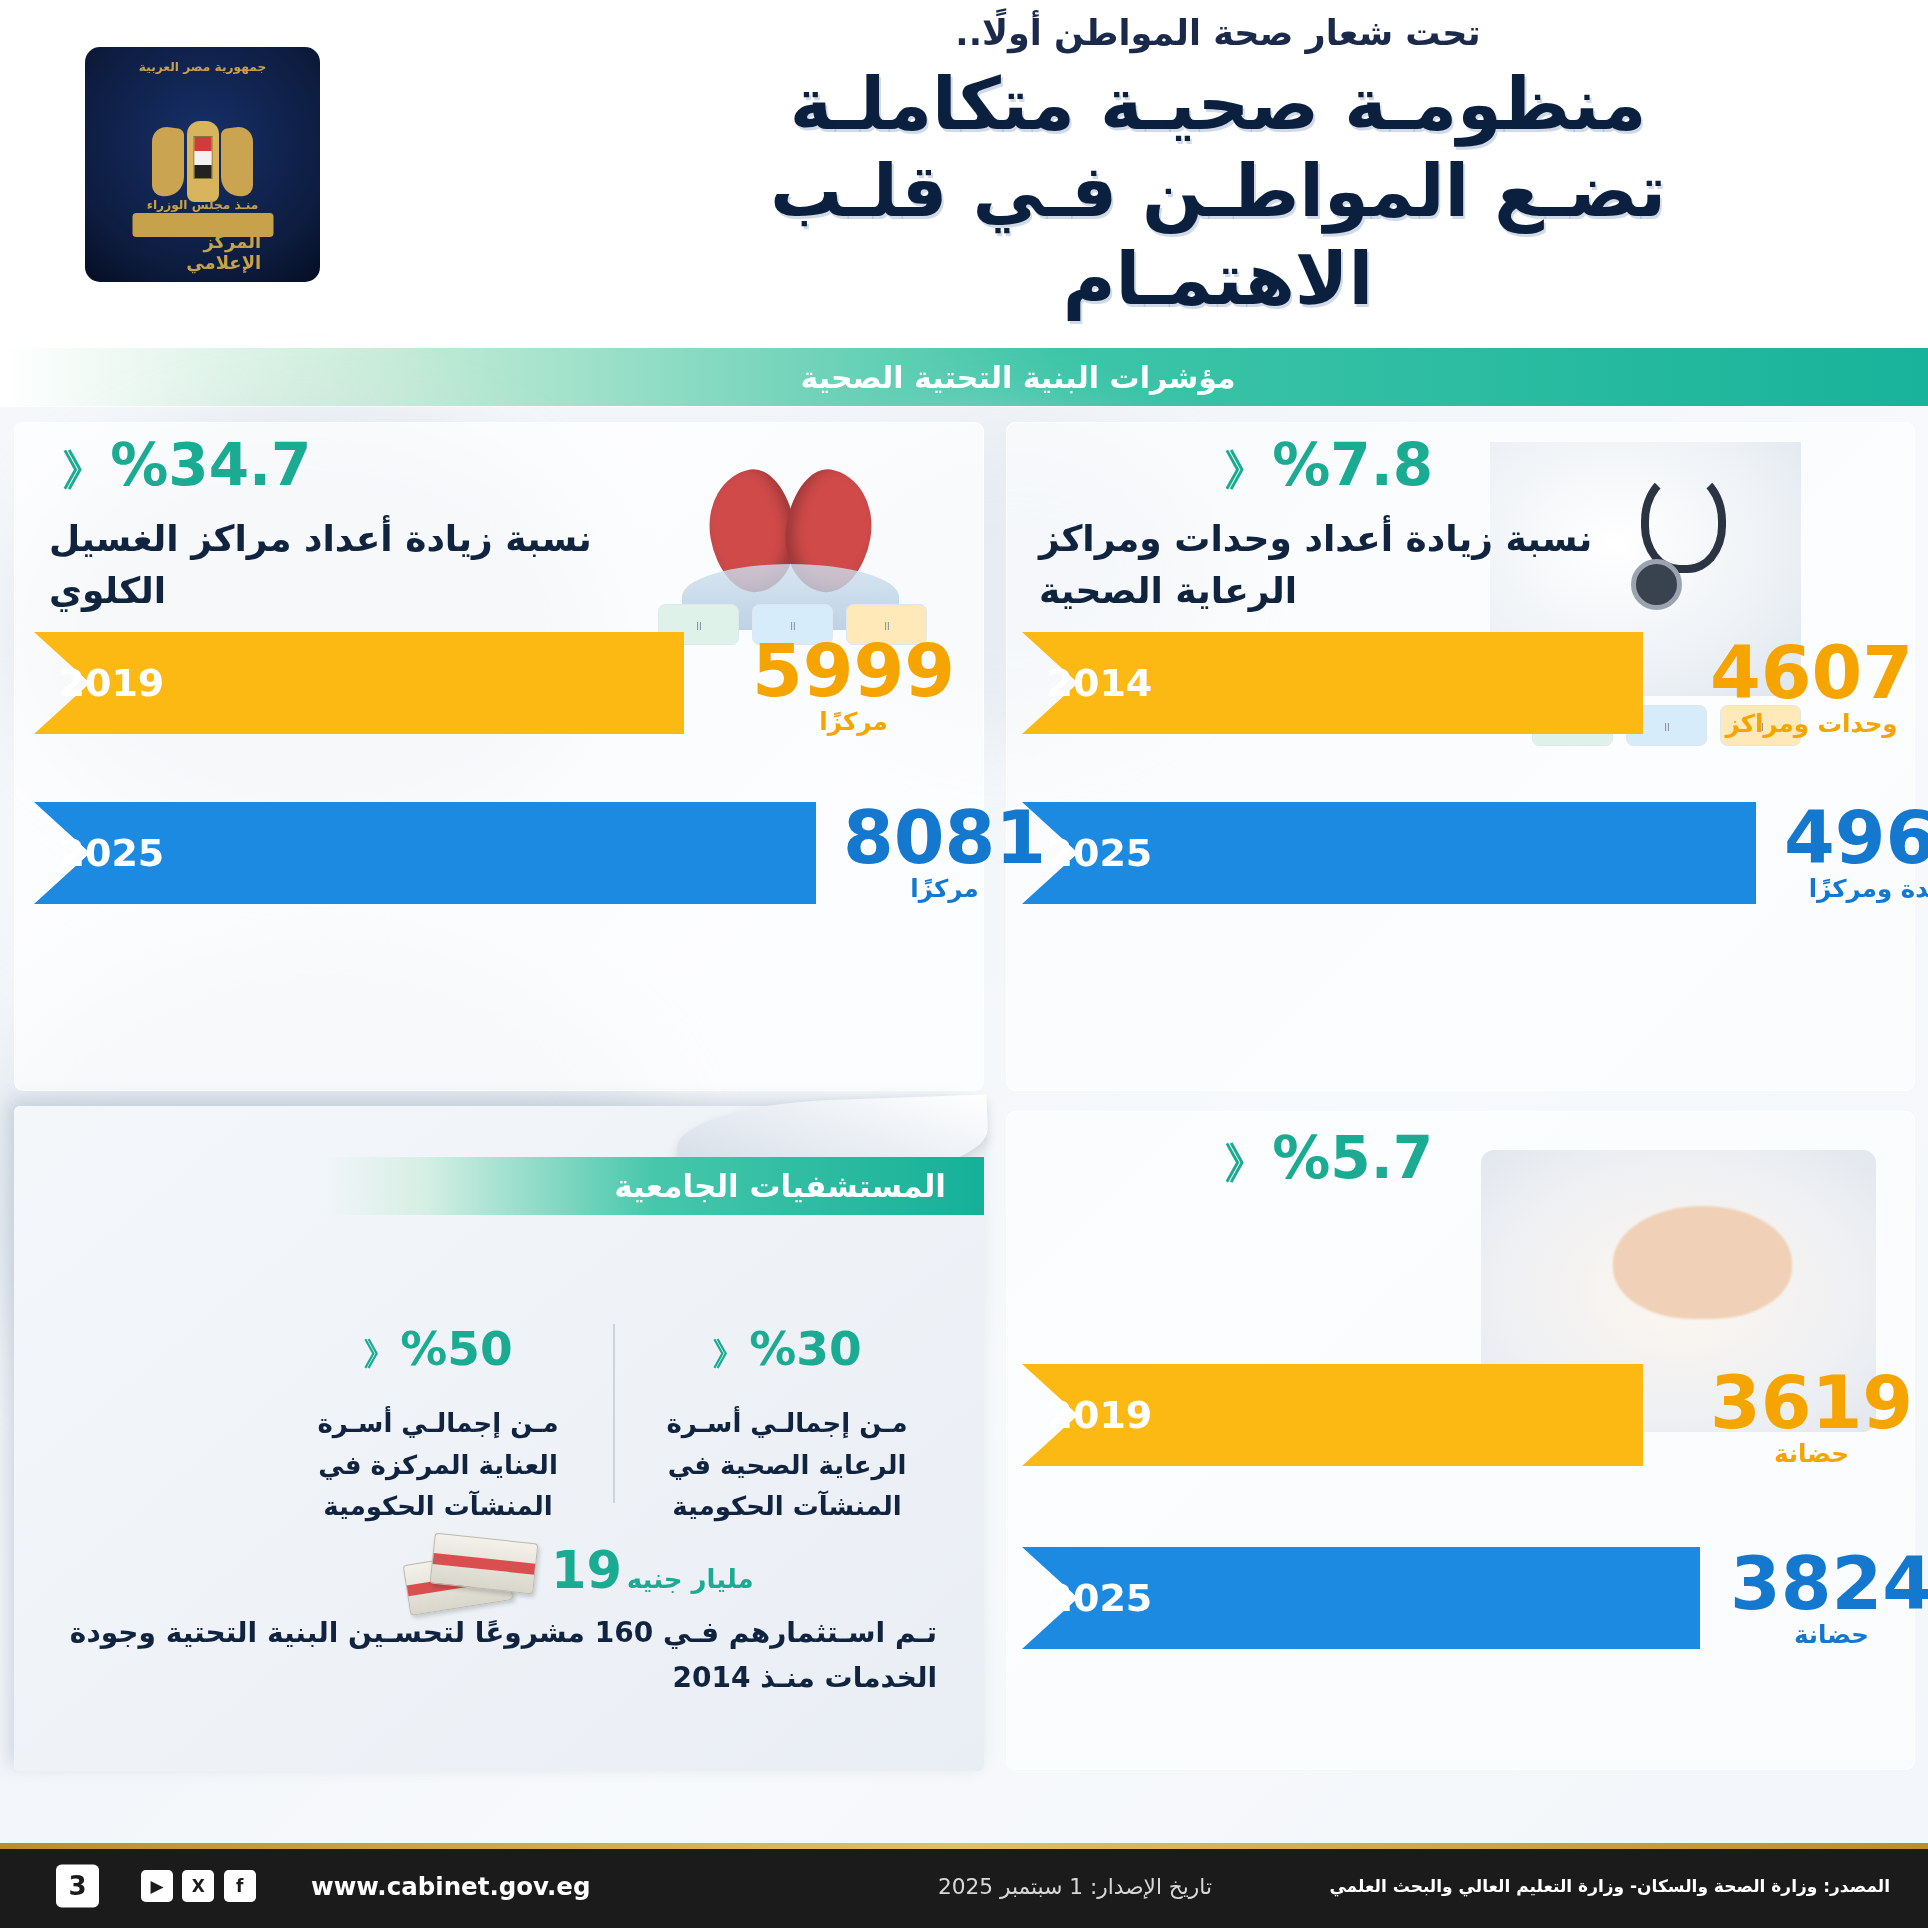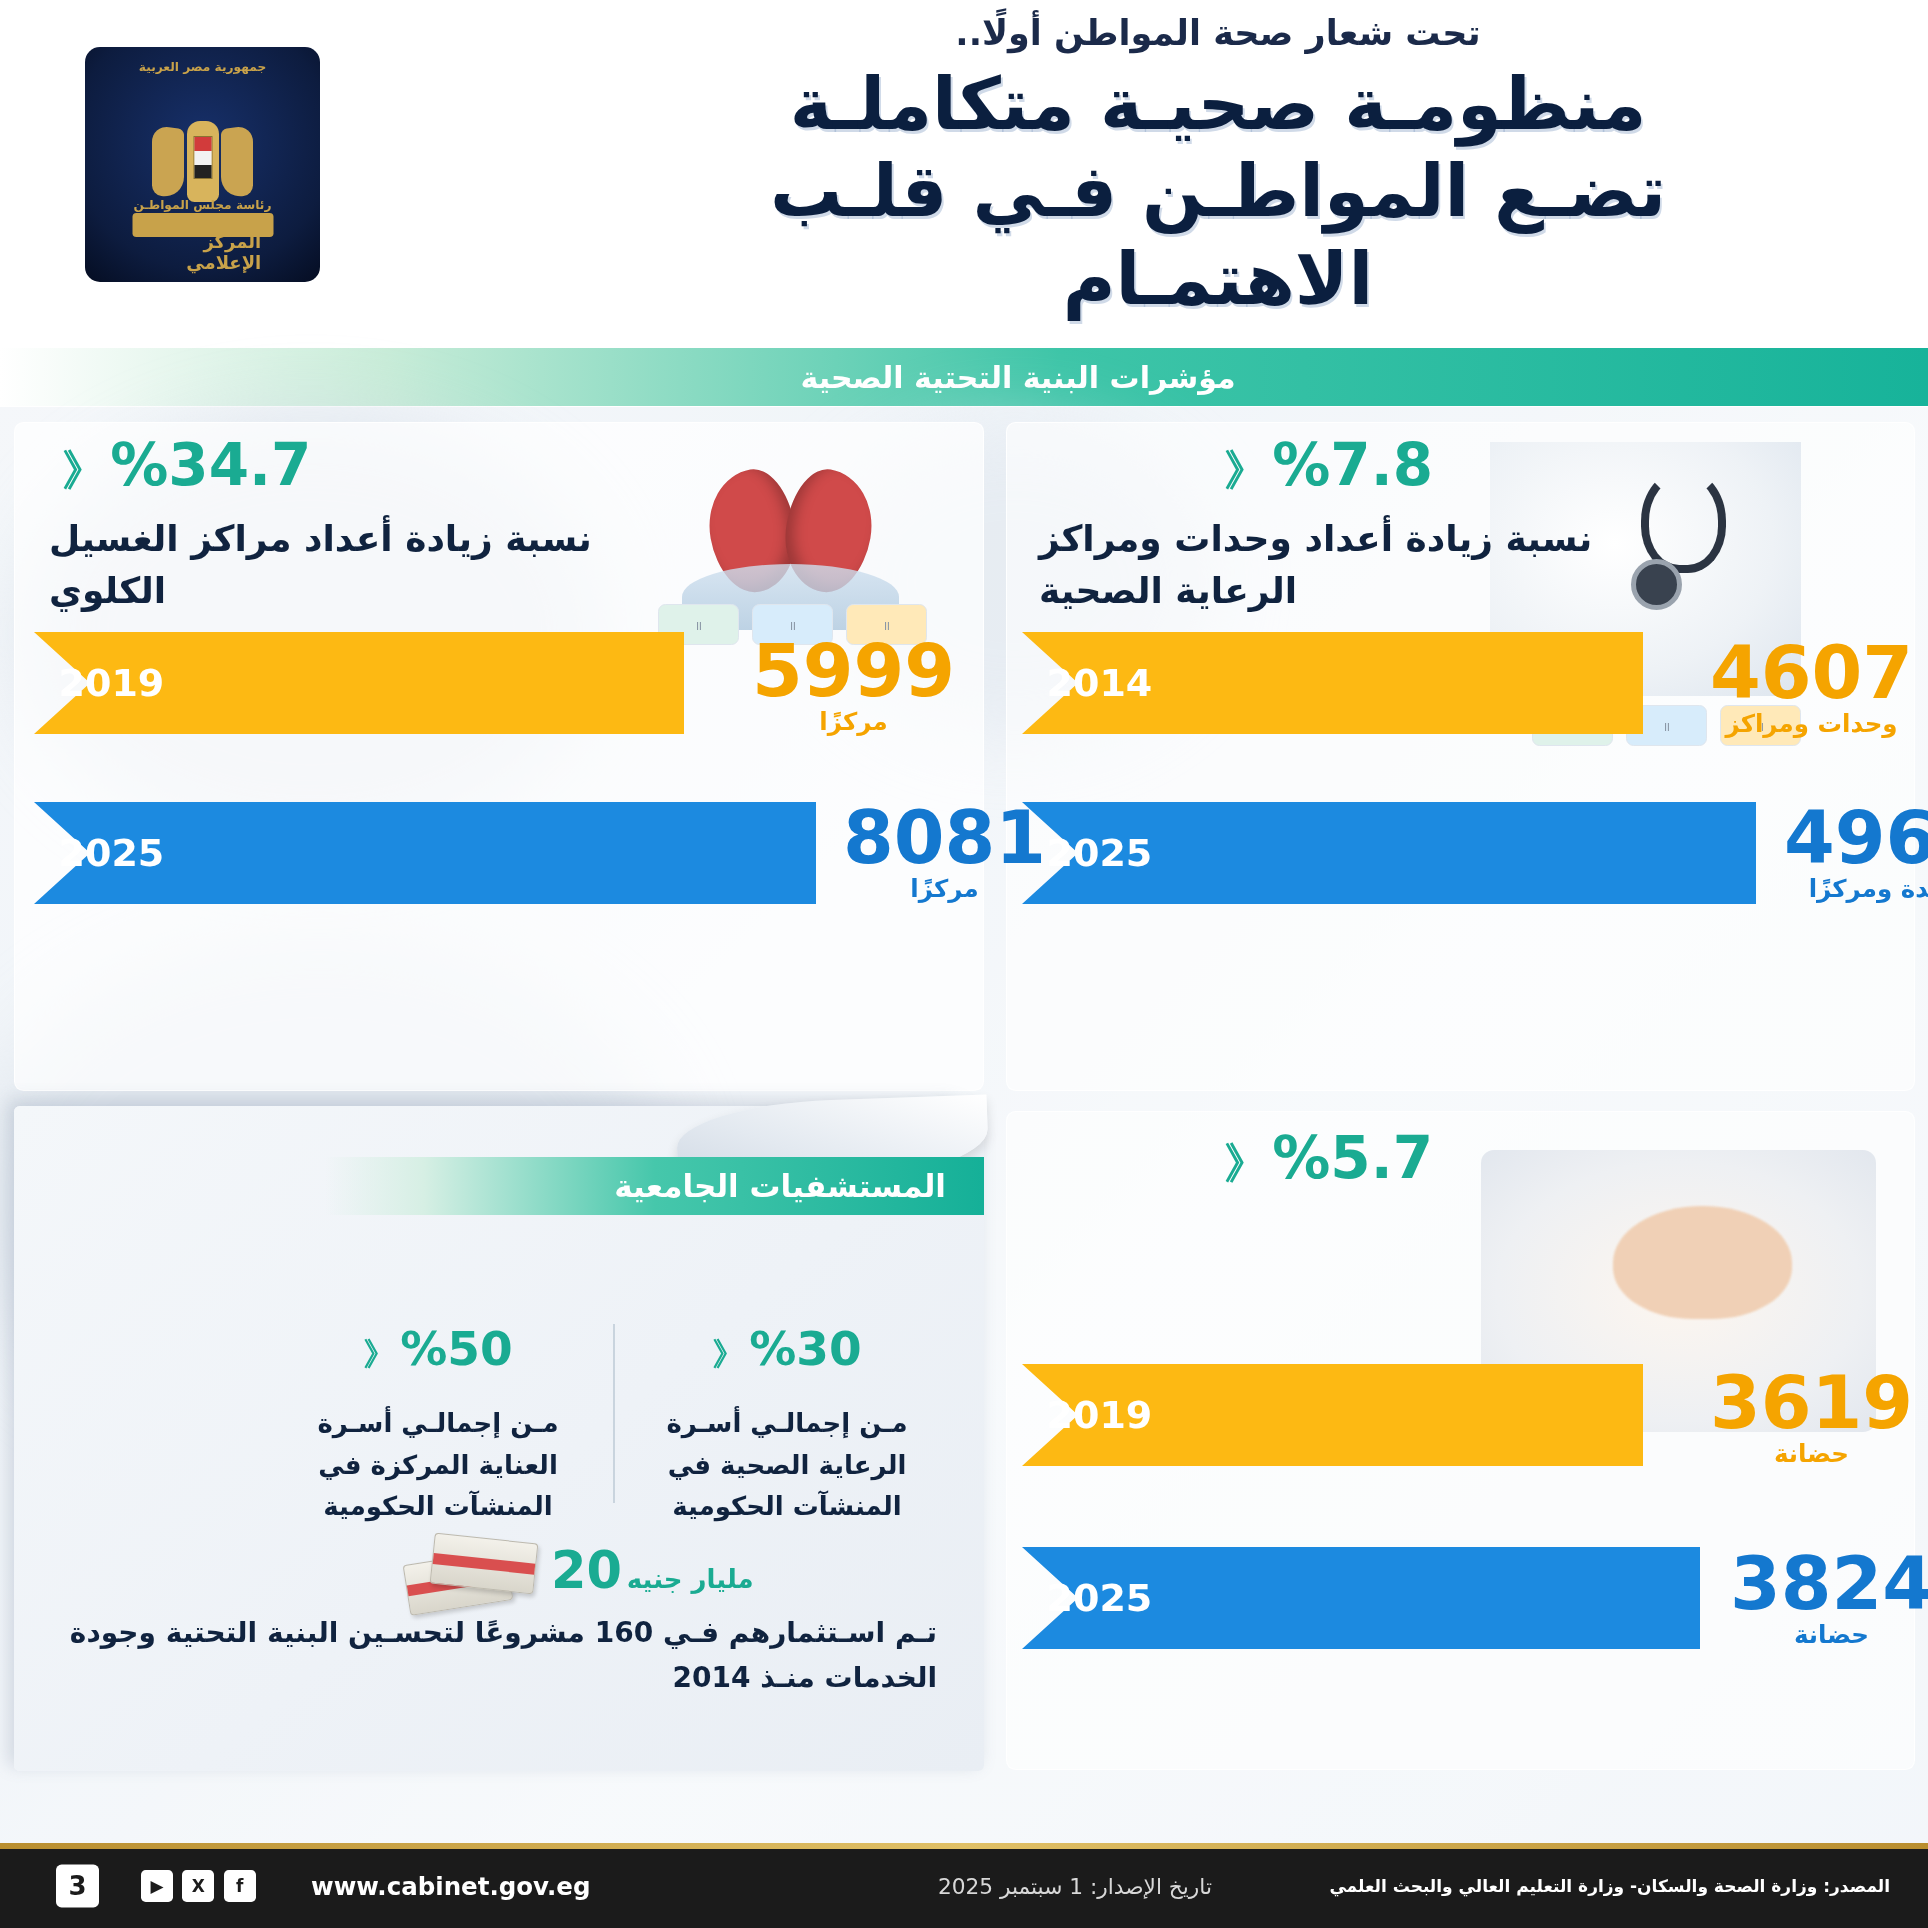--- a/index.html
+++ b/index.html
@@ -326,21 +326,21 @@
       <div class="eagle">
         <div class="wing-l"></div>
         <div class="wing-r"></div>
         <div class="body"></div>
         <div class="flag">
             <div class="r"></div>
             <div class="w"></div>
             <div class="b"></div>
           </div>
       </div>
-      <div class="ring-text rt-mid">رئاسة مجلس المواطـن</div>
+      <div class="ring-text rt-mid">منـذ مجلس الوزراء</div>
       <div class="scroll"></div>
       <div class="media-center">المركز الإعلامي</div>
     </div>
   </div>
 
   <div class="banner">
     <div class="label">مؤشرات البنية التحتية الصحية</div>
   </div>
 
   <div class="main">
@@ -469,21 +469,21 @@
       <div class="pct-box" style="right:405px; top:215px; width:282px;">
         <div>
           <span class="p">%50</span>
           <span class="chev" style="font-size:32px;">《</span>
         </div>
         <div class="t">مـن إجمالـي أسـرة العناية المركزة في المنشآت الحكومية</div>
       </div>
 
       <div class="money-row" style="right:56px; top:435px; width:377px; text-align:left;">
         <span class="money-unit">مليار جنيه</span>
-        <span class="money-19">20</span>
+        <span class="money-19">19</span>
       </div>
       <div class="cash" style="right:443px; top:426px;">
         <div class="bundle b1">
             <div class="strap"></div>
           </div>
         <div class="bundle b2">
             <div class="strap"></div>
           </div>
       </div>
       <div class="money-text" style="right:47px; top:505px; width:876px;">تـم اسـتثمارهم فـي 160 مشروعًا لتحسـين البنية التحتية وجودة الخدمات منـذ 2014</div>

